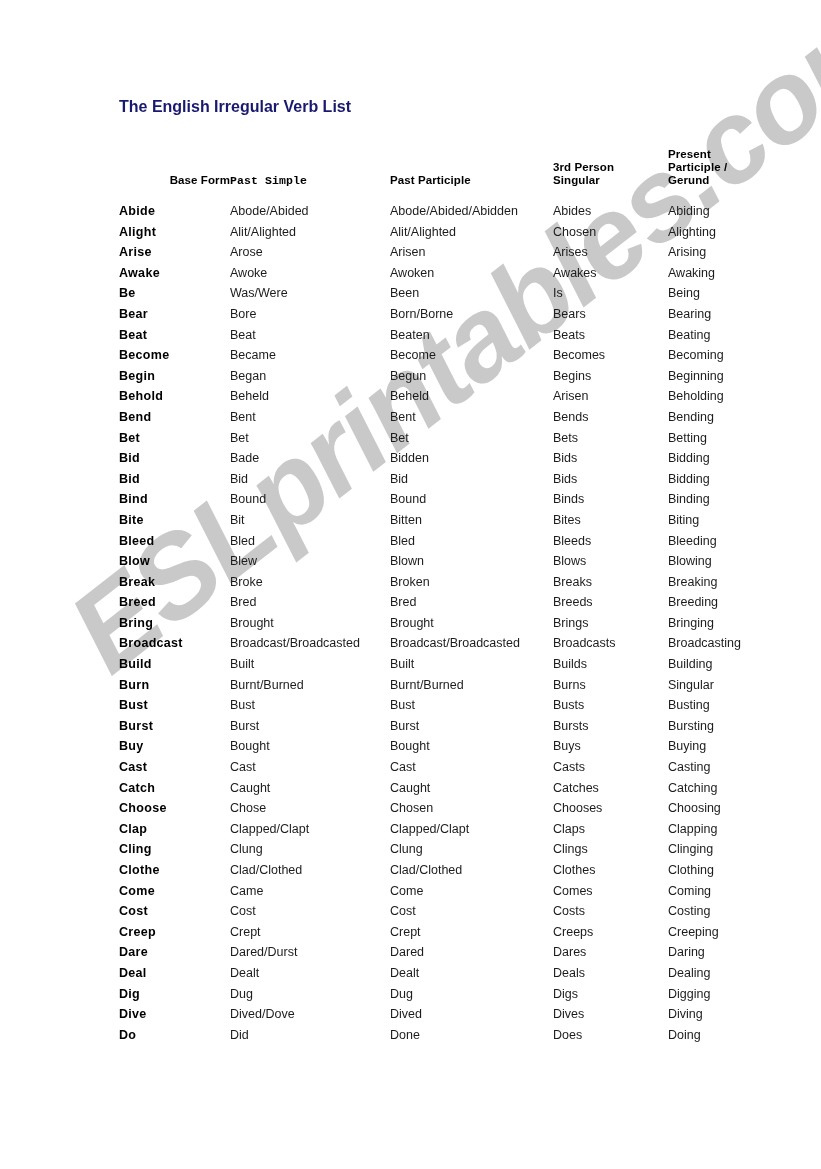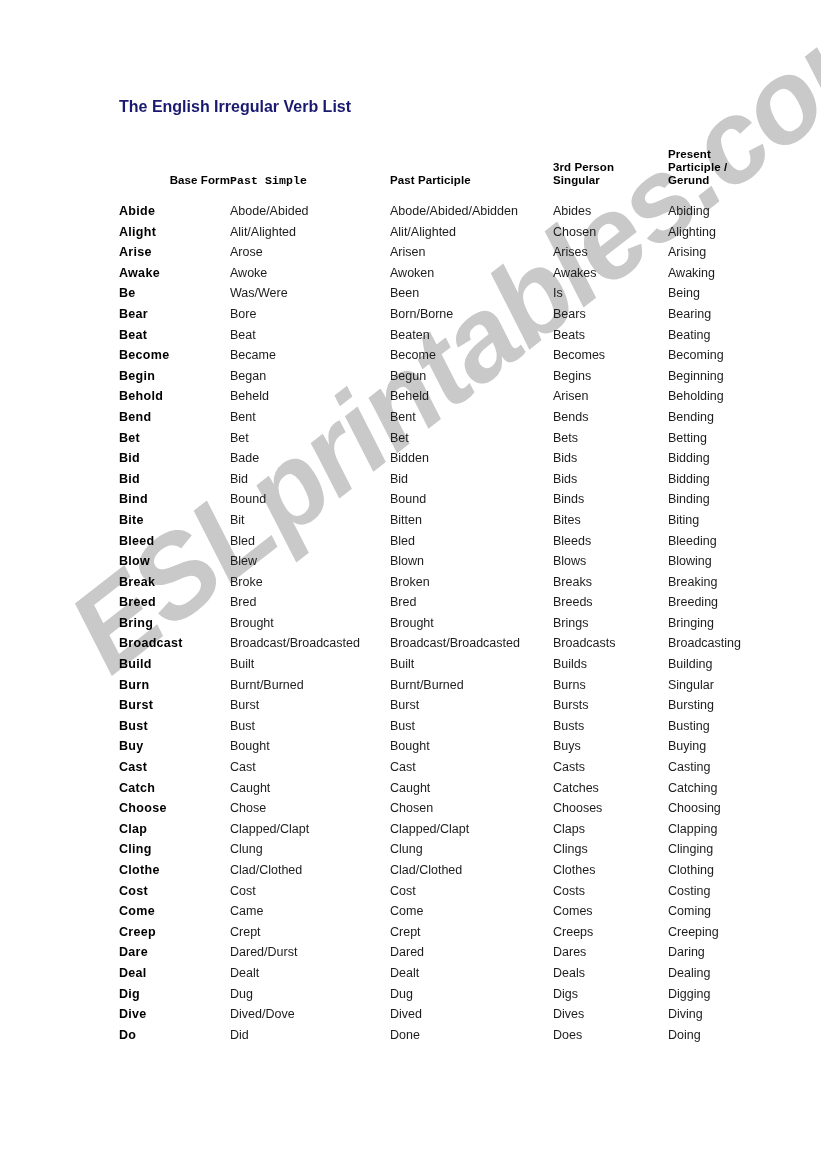--- a/index.html
+++ b/index.html
@@ -307,34 +307,34 @@
             <td>Building</td>
           </tr>
           <tr>
             <td class="base">Burn</td>
             <td>Burnt/Burned</td>
             <td>Burnt/Burned</td>
             <td>Burns</td>
             <td>Singular</td>
           </tr>
           <tr>
+            <td class="base">Bust</td>
+            <td>Bust</td>
+            <td>Bust</td>
+            <td>Busts</td>
+            <td>Busting</td>
+          </tr>
+          <tr>
             <td class="base">Burst</td>
             <td>Burst</td>
             <td>Burst</td>
             <td>Bursts</td>
             <td>Bursting</td>
           </tr>
           <tr>
-            <td class="base">Bust</td>
-            <td>Bust</td>
-            <td>Bust</td>
-            <td>Busts</td>
-            <td>Busting</td>
-          </tr>
-          <tr>
             <td class="base">Buy</td>
             <td>Bought</td>
             <td>Bought</td>
             <td>Buys</td>
             <td>Buying</td>
           </tr>
           <tr>
             <td class="base">Cast</td>
             <td>Cast</td>
             <td>Cast</td>
@@ -370,34 +370,34 @@
             <td>Clinging</td>
           </tr>
           <tr>
             <td class="base">Clothe</td>
             <td>Clad/Clothed</td>
             <td>Clad/Clothed</td>
             <td>Clothes</td>
             <td>Clothing</td>
           </tr>
           <tr>
+            <td class="base">Come</td>
+            <td>Came</td>
+            <td>Come</td>
+            <td>Comes</td>
+            <td>Coming</td>
+          </tr>
+          <tr>
             <td class="base">Cost</td>
             <td>Cost</td>
             <td>Cost</td>
             <td>Costs</td>
             <td>Costing</td>
           </tr>
           <tr>
-            <td class="base">Come</td>
-            <td>Came</td>
-            <td>Come</td>
-            <td>Comes</td>
-            <td>Coming</td>
-          </tr>
-          <tr>
             <td class="base">Creep</td>
             <td>Crept</td>
             <td>Crept</td>
             <td>Creeps</td>
             <td>Creeping</td>
           </tr>
           <tr>
             <td class="base">Dare</td>
             <td>Dared/Durst</td>
             <td>Dared</td>

